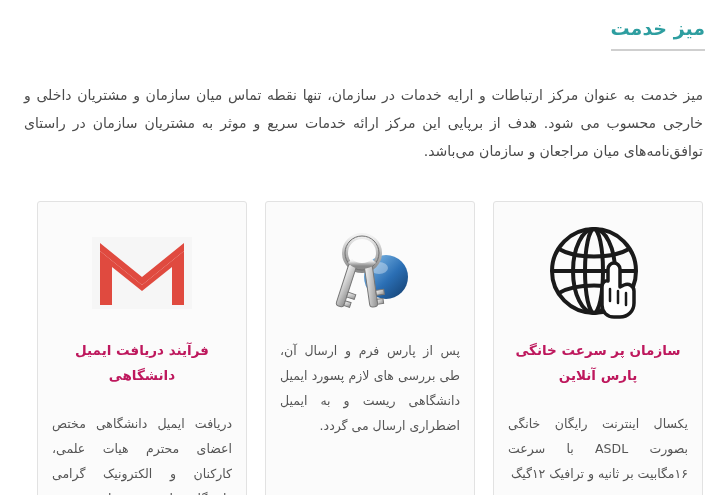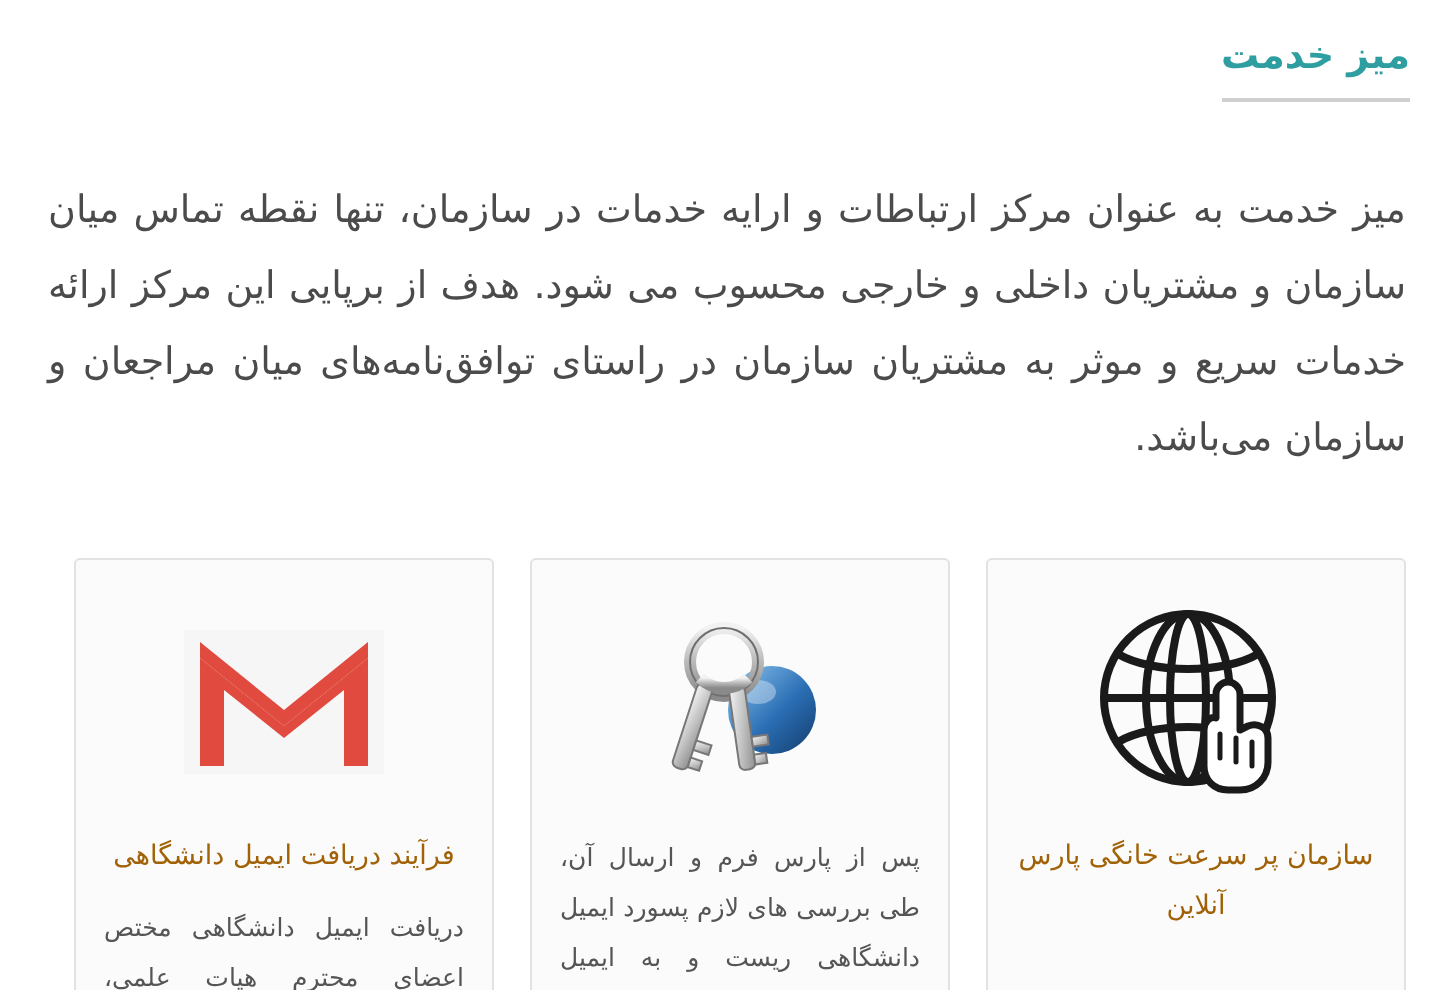--- a/index.html
+++ b/index.html
@@ -34,21 +34,21 @@
     font-weight: bold;
     color: #2e9ea0;
     line-height: 1.5;
     padding-bottom: 6px;
     border-bottom: 2px solid #cfcfcf;
   }
 
   
   .intro {
     padding: 16px 24px 0 24px;
-    font-size: 19px;
+    font-size: 14px;
     line-height: 2.0;
     color: #4b4b4b;
     text-align: justify;
     text-align-last: right;
     direction: rtl;
   }
 
   
   .cards {
     display: flex;
@@ -72,24 +72,24 @@
   }
   .card-icon {
     height: 110px;
     display: flex;
     align-items: center;
     justify-content: center;
     margin-bottom: 10px;
   }
   .card-title {
     font-size: 13.5px;
-    font-weight: normal;
-    color: #a16207;
+    font-weight: bold;
+    color: #be185d;
     line-height: 1.9;
-    margin-bottom: 10px;
+    margin-bottom: 22px;
     direction: rtl;
   }
   .card-text {
     font-size: 12.5px;
     line-height: 2.0;
     color: #555555;
     text-align: justify;
     text-align-last: right;
     direction: rtl;
   }
@@ -126,20 +126,21 @@
 
           <g transform="translate(54,42)">
             <path d="M10 6 C10 2.5 13 0 16 0 C19 0 22 2.5 22 6 L22 24
                      L26 22 C31 20 36 23 36 28 L36 40 C36 48 30 54 22 54
                      L16 54 C9 54 4 49 4 42 L4 24 C4 20 7 17 10 18 Z" fill="#ffffff" stroke="#1a1a1a" stroke-width="3.5" stroke-linejoin="round"></path>
             <path d="M12 26 L12 38 M20 28 L20 40 M28 30 L28 42" stroke="#1a1a1a" stroke-width="2.5" fill="none" stroke-linecap="round"></path>
           </g>
         </svg>
       </div>
       <div class="card-title">سازمان پر سرعت خانگی پارس آنلاین</div>
+      <div class="card-text">یکسال اینترنت رایگان خانگی بصورت ASDL با سرعت ۱۶مگابیت بر ثانیه و ترافیک ۱۲گیگ</div>
     </div>
 
     <div class="card">
       <div class="card-icon">
         <svg class="keys-svg" width="112" height="104" viewBox="0 0 112 104" xmlns="http://www.w3.org/2000/svg">
           <defs>
             <linearGradient id="ballg" x1="0" y1="0" x2="1" y2="1">
               <stop offset="0%" stop-color="#8fc7ef"></stop>
               <stop offset="55%" stop-color="#2b6fb5"></stop>
               <stop offset="100%" stop-color="#123c6b"></stop>

